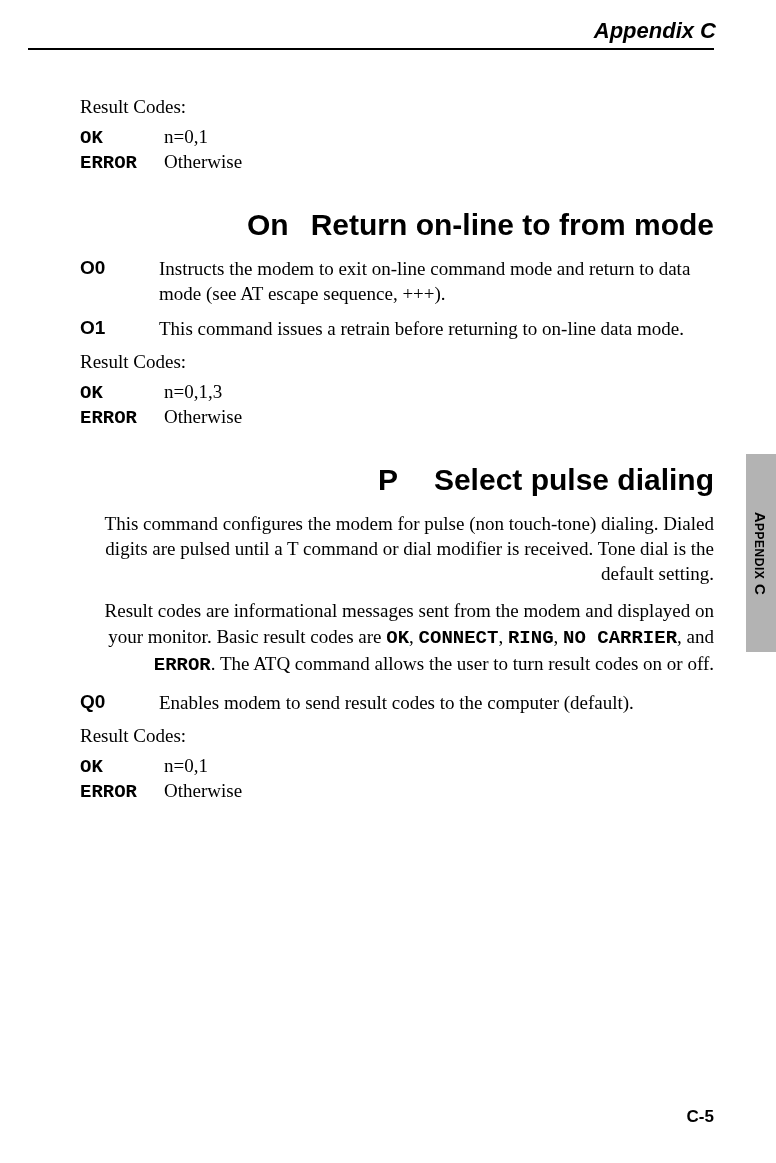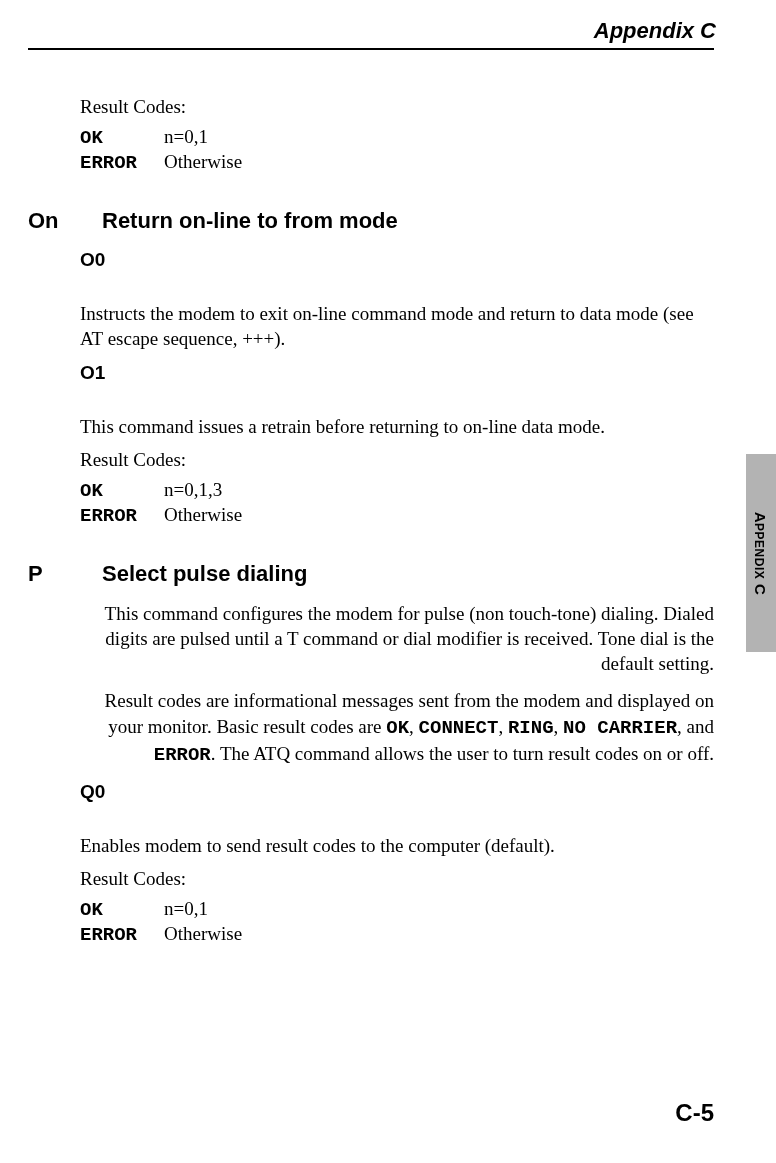--- a/index.html
+++ b/index.html
@@ -44,35 +44,35 @@
     margin: 2px 0;
     align-items: baseline;
   }
   .code-key {
     font-family: 'Courier New', Courier, monospace;
     font-weight: bold;
     min-width: 66px;
   }
   .section-head {
     display: flex;
-    gap: 40px;
+    gap: 22px;
     font-family: Arial, Helvetica, sans-serif;
     font-weight: bold;
-    font-size: 22px;
+    font-size: 30px;
     margin: 34px 0 14px 0;
+    justify-content: flex-end;
   }
   .sec-code {
     min-width: 34px;
   }
   .cmd-row {
     display: flex;
-    gap: 30px;
+    gap: 45px;
     font-size: 19px;
     margin: 6px 0 10px 0;
-    flex-direction: column;
   }
   .cmd-key {
     font-family: Arial, Helvetica, sans-serif;
     font-weight: bold;
     min-width: 34px;
     padding-top: 1px;
   }
   .cmd-desc {
     flex: 1;
     line-height: 1.32;
@@ -108,21 +108,21 @@
   }
   .side-tab .smallcaps {
     font-size: 12px;
   }
   .footer {
     position: absolute;
     bottom: 36px;
     right: 62px;
     font-family: Arial, Helvetica, sans-serif;
     font-weight: bold;
-    font-size: 24px;
+    font-size: 17px;
   }
 </style>
 </head>
 <body>
 
 <div class="page">
   <div class="header-title">Appendix C</div>
   <hr class="header-rule">
 
   <div class="body-block">

